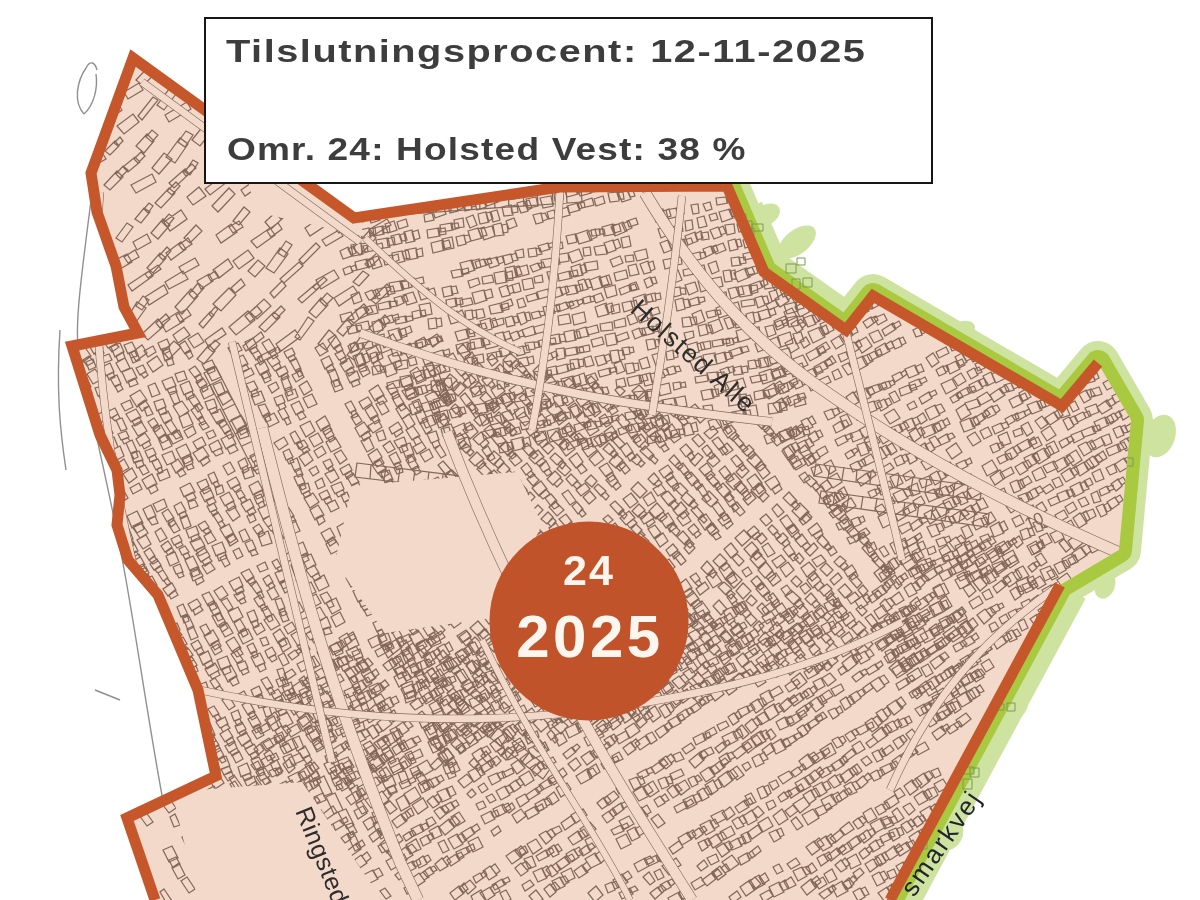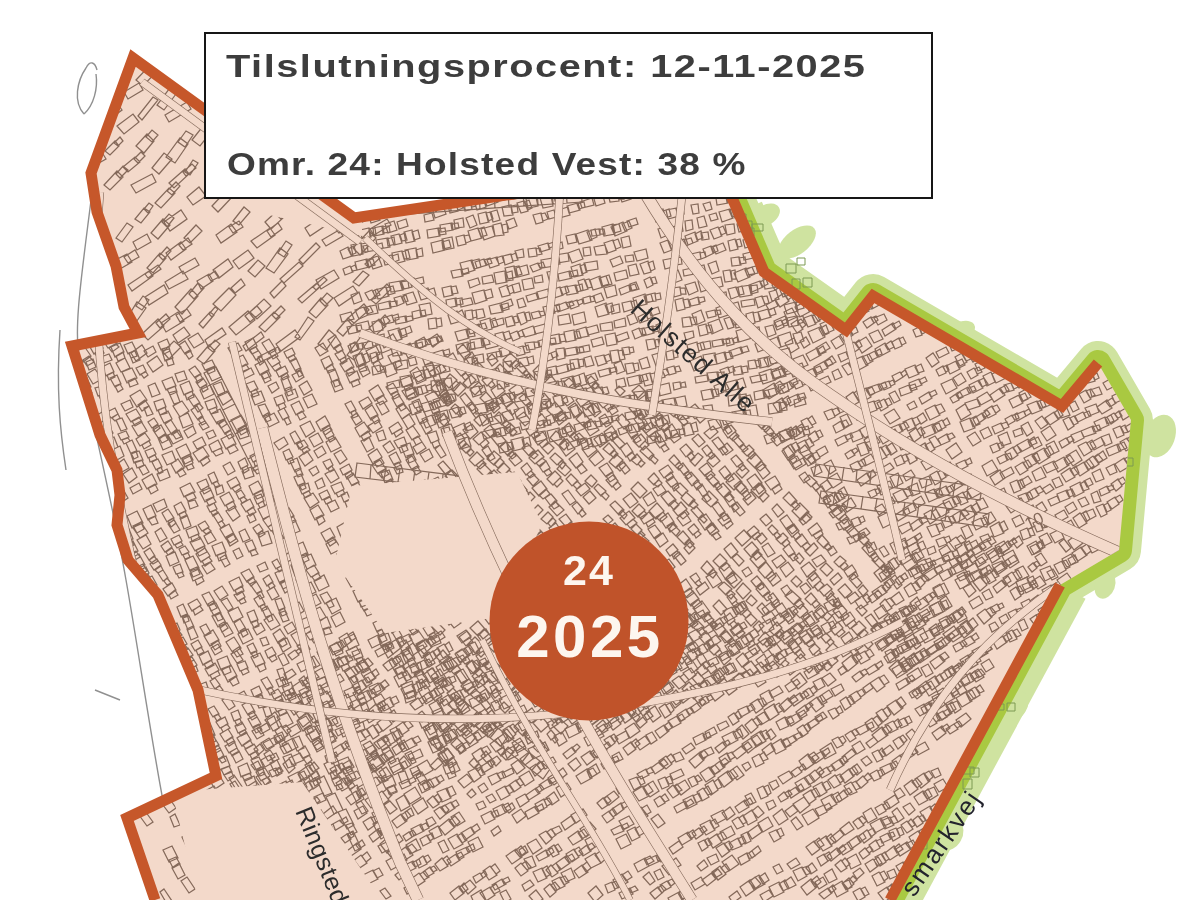--- a/index.html
+++ b/index.html
@@ -1,17 +1,17 @@
 <!DOCTYPE html>
 <html><head>
 <meta charset="utf-8">
 <style>
 html,body{margin:0;padding:0;background:#fff;width:1200px;height:900px;overflow:hidden}
 body{font-family:"Liberation Sans",sans-serif}
-#box{position:absolute;left:204px;top:32px;width:729px;height:167px;background:#fff;border:2px solid #161616;box-sizing:border-box}
+#box{position:absolute;left:204px;top:17px;width:729px;height:167px;background:#fff;border:2px solid #161616;box-sizing:border-box}
 #box .l1{position:absolute;left:20px;top:14px;font-size:31.5px;font-weight:bold;color:#3d3d3d;letter-spacing:1.2px;white-space:nowrap;transform:scaleX(1.262);transform-origin:left center}
 #box .l2{position:absolute;left:21px;top:112px;font-size:31.5px;font-weight:bold;color:#3d3d3d;letter-spacing:1.0px;white-space:nowrap;transform:scaleX(1.176);transform-origin:left center}
 </style>
 </head>
 <body>
 <svg width="1200" height="900" viewBox="0 0 1200 900">
 <defs>
 <clipPath id="dc">
         <path d="M133 58 L354 218 L560 187 L727 186 L764 272 L846 330 L873 296 L1062 406 L1098 363 L1131 420 L1119 550 L1060 585 L890 900 L155 900 L127 818 L216 776 L198 690 L158 595 L128 560 L117 525 L120 495 L117 470 L100 435 L72 346 L138 333 L124 307 L116 266 L97 212 L91 173 Z"></path>
       </clipPath>

